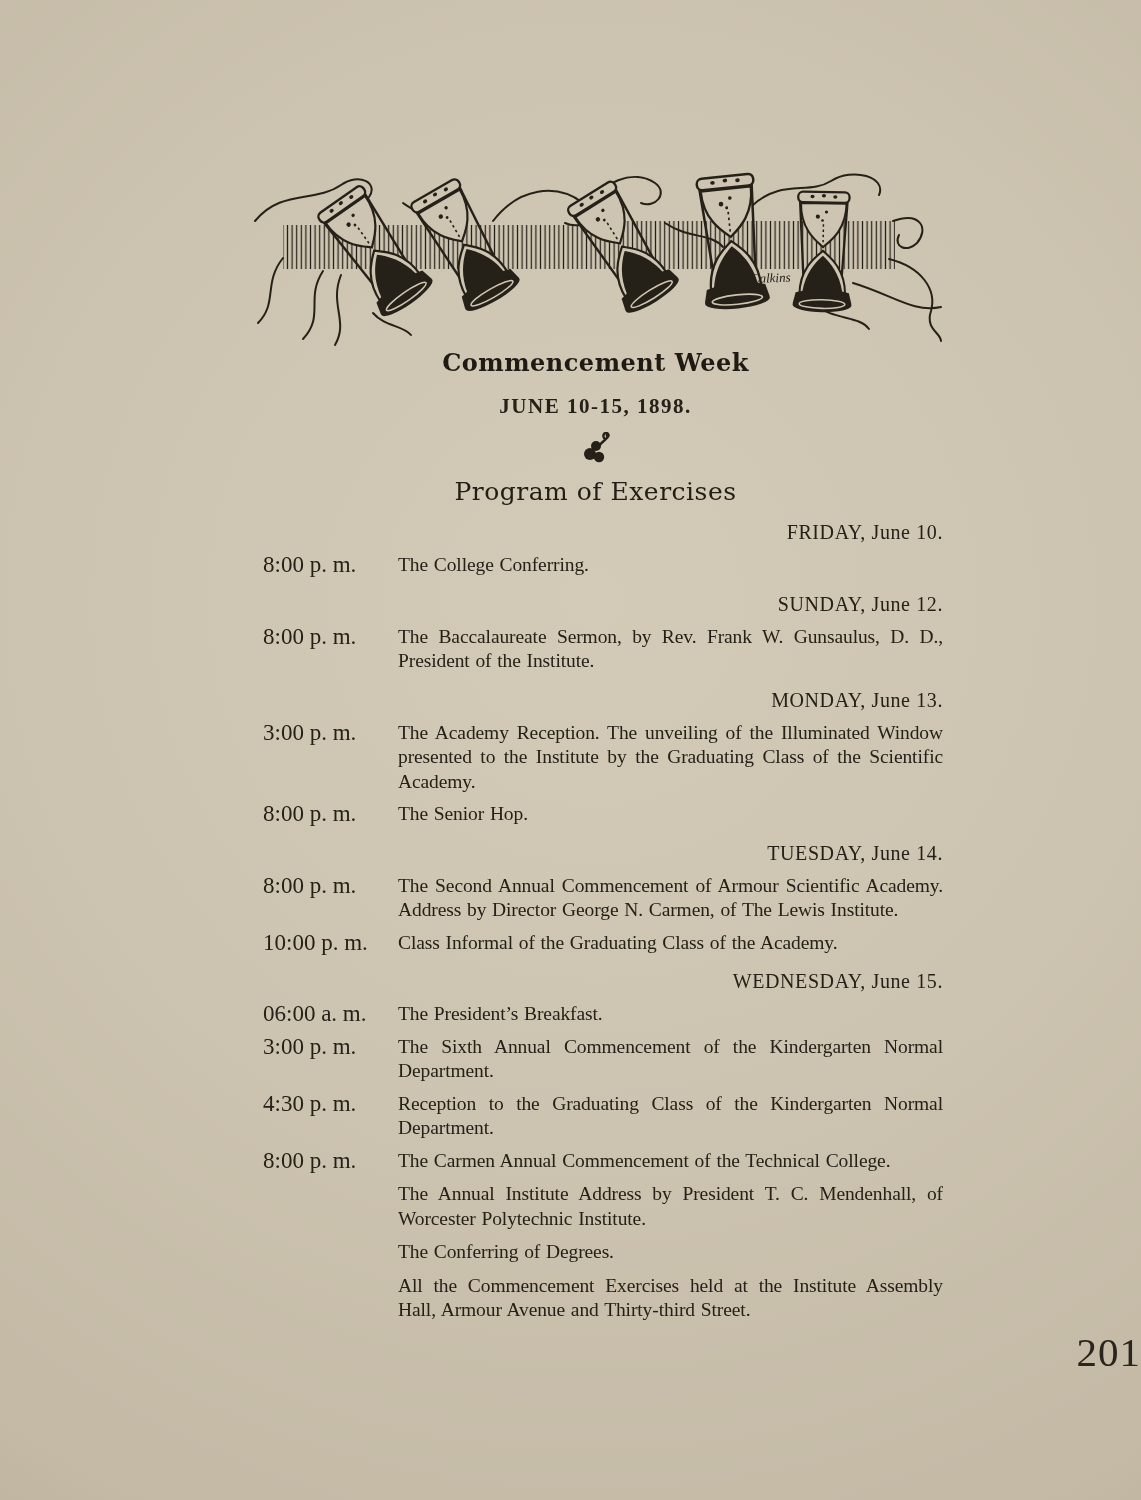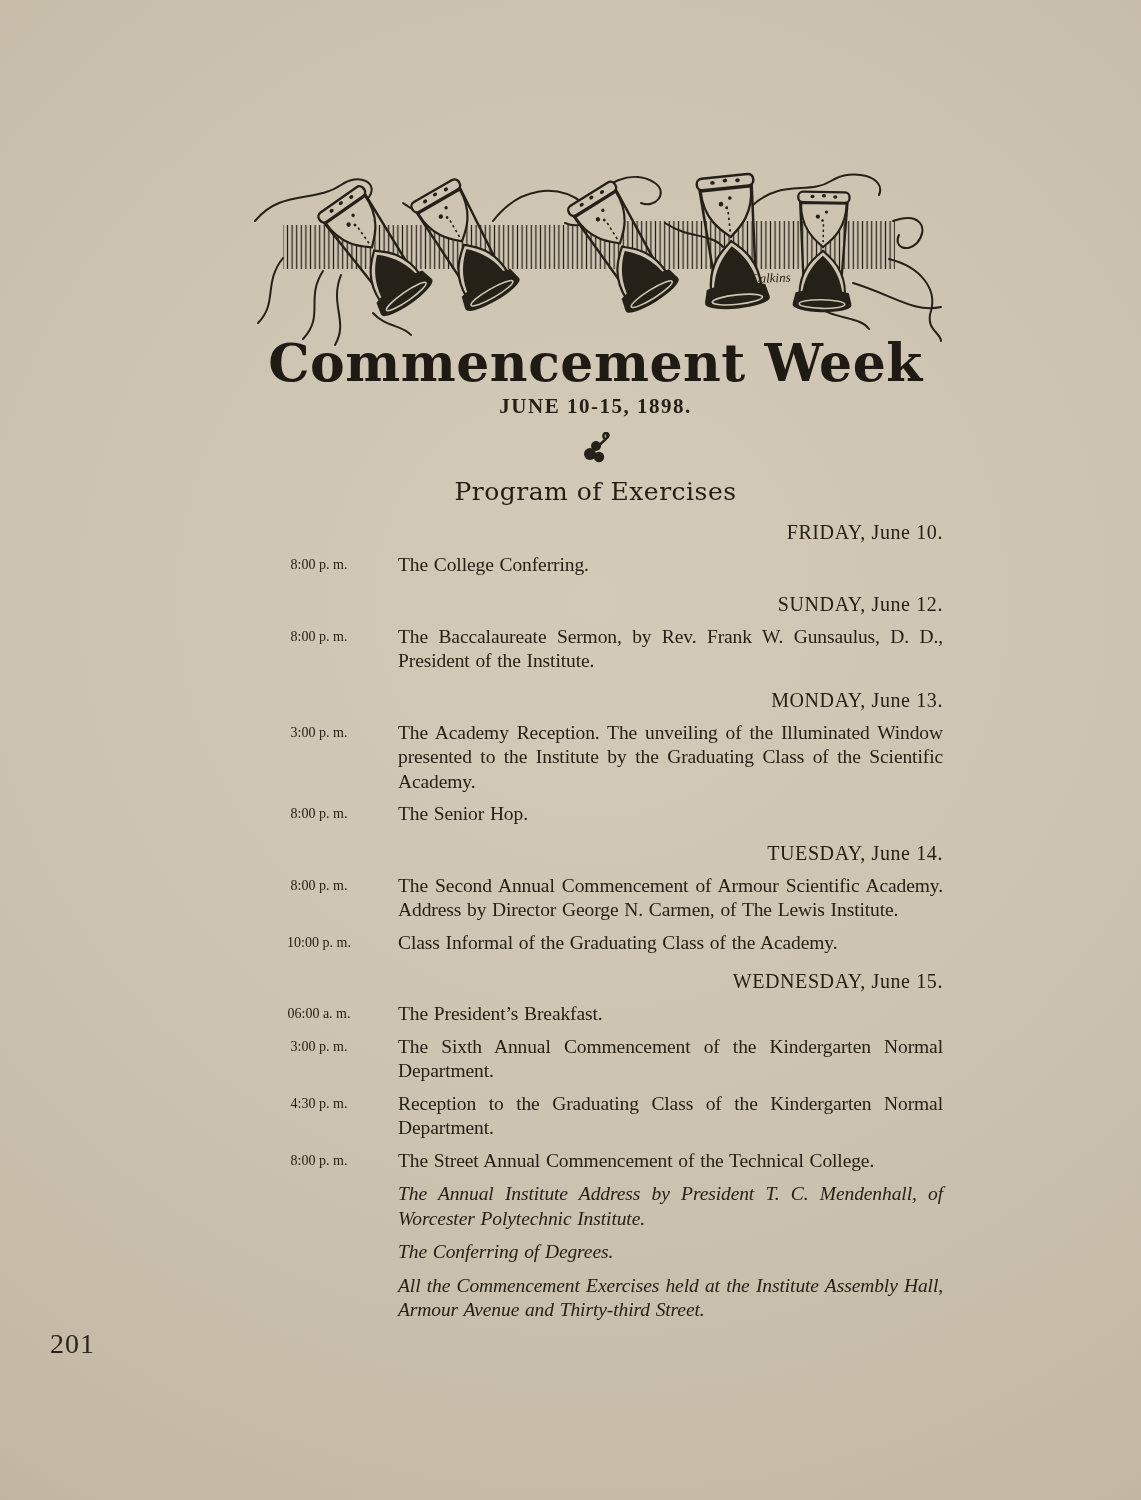--- a/index.html
+++ b/index.html
@@ -7,34 +7,34 @@
     width:1141px;height:1500px;overflow:hidden;
     font-family:"Liberation Serif","DejaVu Serif",serif;
   }
   .page{
     position:relative;width:1141px;height:1500px;
     background:radial-gradient(120% 90% at 52% 40%, #d3cab7 0%, #ccc3b0 40%, #c3b9a5 75%, #b0a590 100%);
     color:#262118;
   }
   .headpiece{position:absolute;left:253px;top:163px;width:690px;height:195px;}
   .centerband{position:absolute;left:50px;width:1091px;text-align:center;}
-  .title{top:338px;font-family:"DejaVu Serif",serif;font-size:52px;line-height:50px;font-weight:700;color:#1f1b14;margin:0;letter-spacing:0.5px;}
+  .title{top:338px;font-family:"DejaVu Serif",serif;font-size:24px;line-height:50px;font-weight:700;color:#1f1b14;margin:0;letter-spacing:0.5px;}
   .dateline{top:394px;font-size:21px;line-height:24px;letter-spacing:1.5px;font-weight:700;}
   .fleuron{top:432px;display:flex;justify-content:center;}
   .subtitle{top:478px;font-family:"DejaVu Serif",serif;font-size:25px;line-height:28px;font-weight:400;color:#221d15;margin:0;letter-spacing:0.5px;}
   .program{position:absolute;left:263px;top:520px;width:680px;}
   .day-group{margin:0;}
   .day-group + .day-group{margin-top:14px;}
   .day{font-size:20px;line-height:25px;font-weight:400;margin:0;letter-spacing:0.6px;text-align:right;}
   .entry{display:flex;margin-top:8px;}
-  .time{flex:none;width:112px;text-align:center;white-space:nowrap;font-size:14px;line-height:24.5px;}
+  .time{flex:none;width:112px;text-align:left;white-space:nowrap;font-size:23px;line-height:24.5px;}
   .desc{flex:1;margin-left:23px;text-align:justify;font-size:19.5px;line-height:24.5px;letter-spacing:-0.1px;word-spacing:1px;}
   .desc p{margin:0;}
-  .desc p + p{margin-top:9px;font-style:italic;}
-  .pagenum{position:absolute;left:50px;top:1328px;width:1091px;text-align:left;font-size:28px;letter-spacing:1px;color:#2a251d;}
+  .desc p + p{margin-top:9px;}
+  .pagenum{position:absolute;left:50px;top:1328px;width:1091px;text-align:right;font-size:41px;letter-spacing:1px;color:#2a251d;}
 </style>
 </head>
 <body>
 
 <div class="page">
 
   <div class="headpiece">
     <svg width="690" height="195" viewBox="0 0 690 195">
       <defs>
         <pattern id="hatch" width="4.6" height="48" patternUnits="userSpaceOnUse">
@@ -177,21 +177,21 @@
       </div>
       <div class="entry">
         <div class="time">4:30 p. m.</div>
         <div class="desc">
           <p>Reception to the Graduating Class of the Kindergarten Normal Department.</p>
         </div>
       </div>
       <div class="entry">
         <div class="time">8:00 p. m.</div>
         <div class="desc">
-          <p>The Street Annual Commencement of the Technical College.</p>
+          <p>The Carmen Annual Commencement of the Technical College.</p>
           <p>The Annual Institute Address by President T. C. Mendenhall, of Worcester Polytechnic Institute.</p>
           <p>The Conferring of Degrees.</p>
           <p>All the Commencement Exercises held at the Institute Assembly Hall, Armour Avenue and Thirty-third Street.</p>
         </div>
       </div>
     </section>
 
   </div>
 
   <div class="pagenum">201</div>

